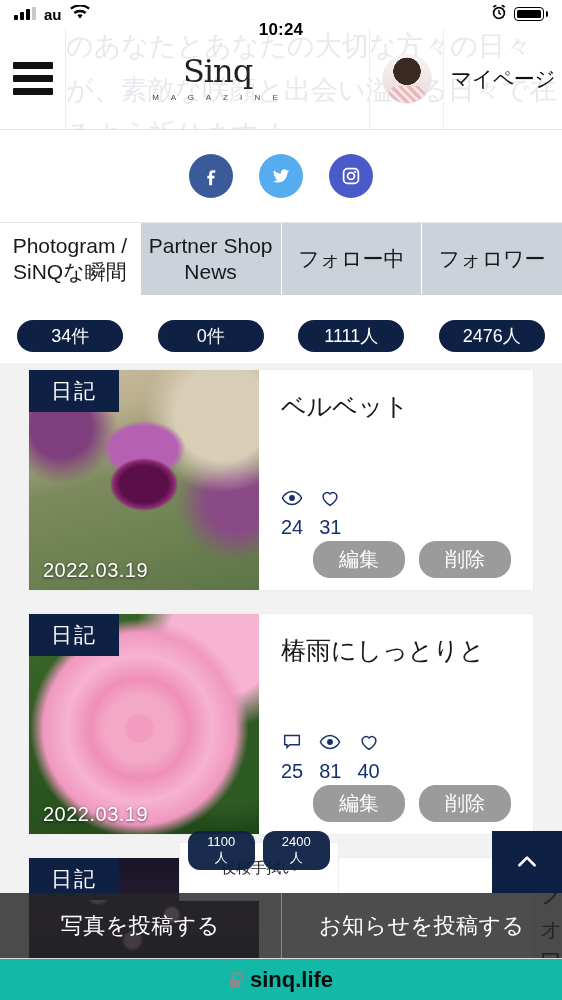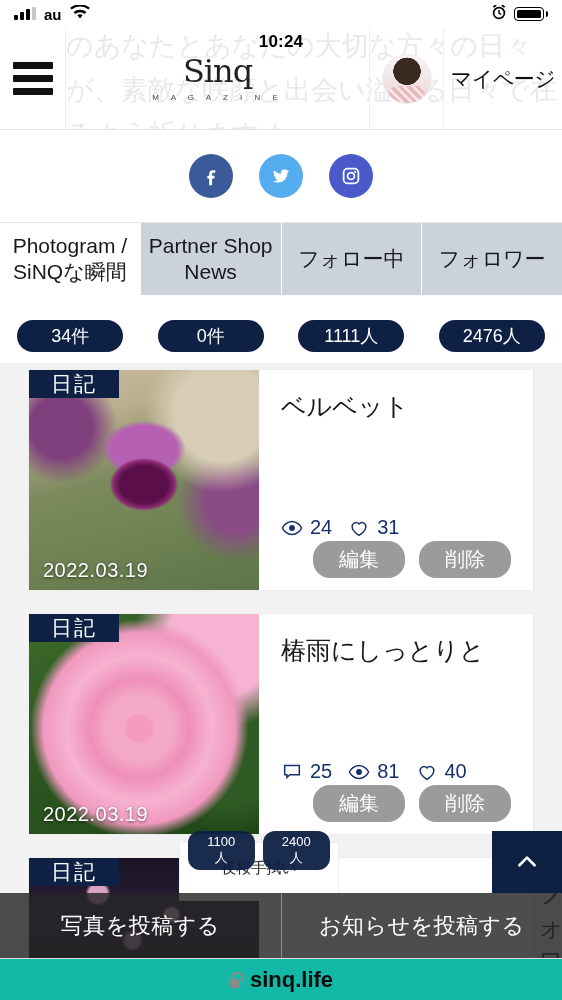--- a/index.html
+++ b/index.html
@@ -6,21 +6,21 @@
   html, body {
     width: 562px; height: 1000px;
     font-family: "Liberation Sans", "DejaVu Sans", sans-serif;
     background: #ffffff; overflow: hidden;
   }
   .phone { position: relative; width: 562px; height: 1000px; background: #fff; overflow: hidden; }
 
   
   .statusbar {
     position: relative; height: 28px; width: 100%;
-    background: #ffffff; display: flex; 
+    background: #ffffff; display: flex; align-items: center;
     padding: 0 14px; z-index: 60; gap: 36px;
   }
   .sb-left { display: flex; align-items: center; gap: 8px; }
   .sb-center { position: absolute; left: 0; right: 0; text-align: center;
     font-size: 17px; font-weight: bold; color: #000; letter-spacing: .2px; margin-top: 32px; }
   .sb-right { margin-left: auto; display: flex; align-items: center; gap: 7px; z-index: 2; }
   .bars { display: flex; align-items: flex-end; gap: 2px; height: 12px; }
   .bars i { display: block; width: 4px; background: #000; border-radius: 1px; }
   .bars i:nth-child(1) { height: 5px; }
   .bars i:nth-child(2) { height: 8px; }
@@ -90,21 +90,21 @@
 
   
   .feed { background: #f2f2f2; padding: 6px 0 0; }
   .card {
     position: relative; margin: 0 28px 22px; background: #fff;
     border: 1px solid #ededed; display: flex; min-height: 222px;
   }
   .card-img { position: relative; width: 230px; flex: 0 0 230px; overflow: hidden; }
   .badge {
     position: absolute; top: 0; left: 0; z-index: 3; background: #0e2145; color: #fff;
-    font-size: 21px; padding: 0 22px; letter-spacing: 2px;
+    font-size: 21px; padding: 7px 22px; letter-spacing: 2px;
   }
   .imgdate {
     position: absolute; left: 14px; bottom: 8px; z-index: 3; color: #fff;
     font-size: 20px; letter-spacing: .5px; text-shadow: 0 1px 3px rgba(0,0,0,.6);
   }
   .photo { position: absolute; inset: 0; }
   
   .photo.pansy {
     background:
       radial-gradient(ellipse 44px 34px at 50% 52%, #5a0f4a 0 55%, #8c2a74 70%, rgba(140,42,116,0) 78%),
@@ -130,21 +130,21 @@
     background:
       radial-gradient(circle at 30% 30%, #d8a3c4 0 5%, rgba(216,163,196,0) 7%),
       radial-gradient(circle at 62% 48%, #e3b4d0 0 4%, rgba(227,180,208,0) 6%),
       radial-gradient(circle at 45% 70%, #c995b8 0 5%, rgba(201,149,184,0) 7%),
       linear-gradient(180deg, #1a1426 0%, #2a1f36 55%, #120e1c 100%);
   }
   .card-body { flex: 1 1 auto; padding: 20px 22px 12px; position: relative; display: flex; flex-direction: column; }
   .card-title { font-size: 25px; color: #1a1a1a; line-height: 1.3; }
   .stats { margin-top: auto; display: flex; align-items: center; gap: 16px;
     font-size: 20px; color: #15306a; }
-  .stat { display: flex; align-items: center; gap: 7px; }
+  .stat { display: flex; align-items: center; gap: 7px; flex-direction: column; }
   .stat svg { width: 22px; height: 22px; }
   .actions { display: flex; gap: 14px; justify-content: flex-end; margin-top: 2px; }
   .gbtn {
     background: #9b9b9b; color: #fff; border: 0; border-radius: 17px;
     font-size: 20px; padding: 5px 26px; font-family: inherit;
   }
 
   
   .card.partial { min-height: 120px; margin-bottom: 0; }
   .card.partial .card-img { width: 230px; flex: 0 0 230px; }

